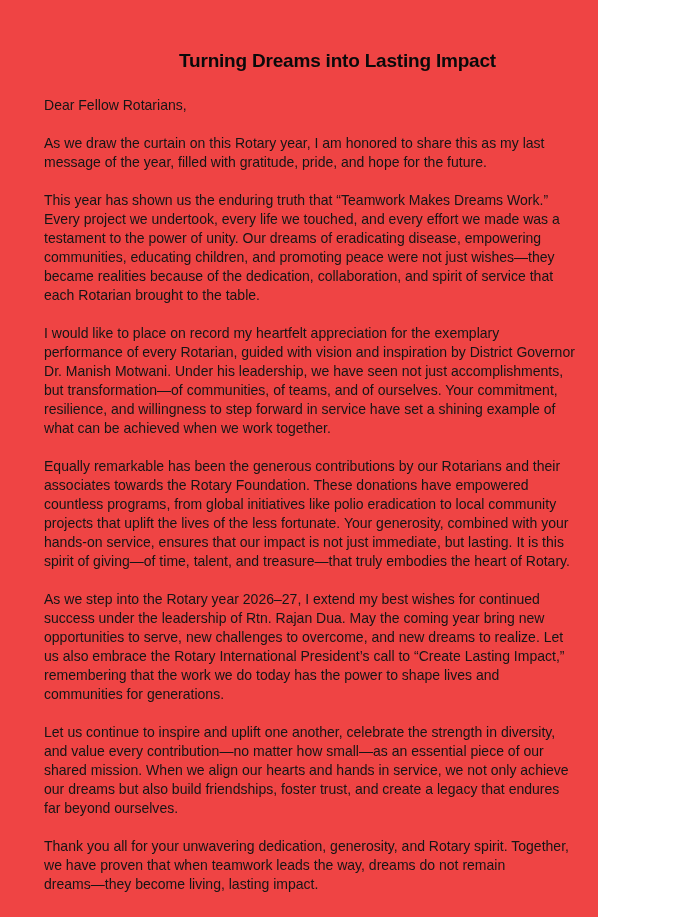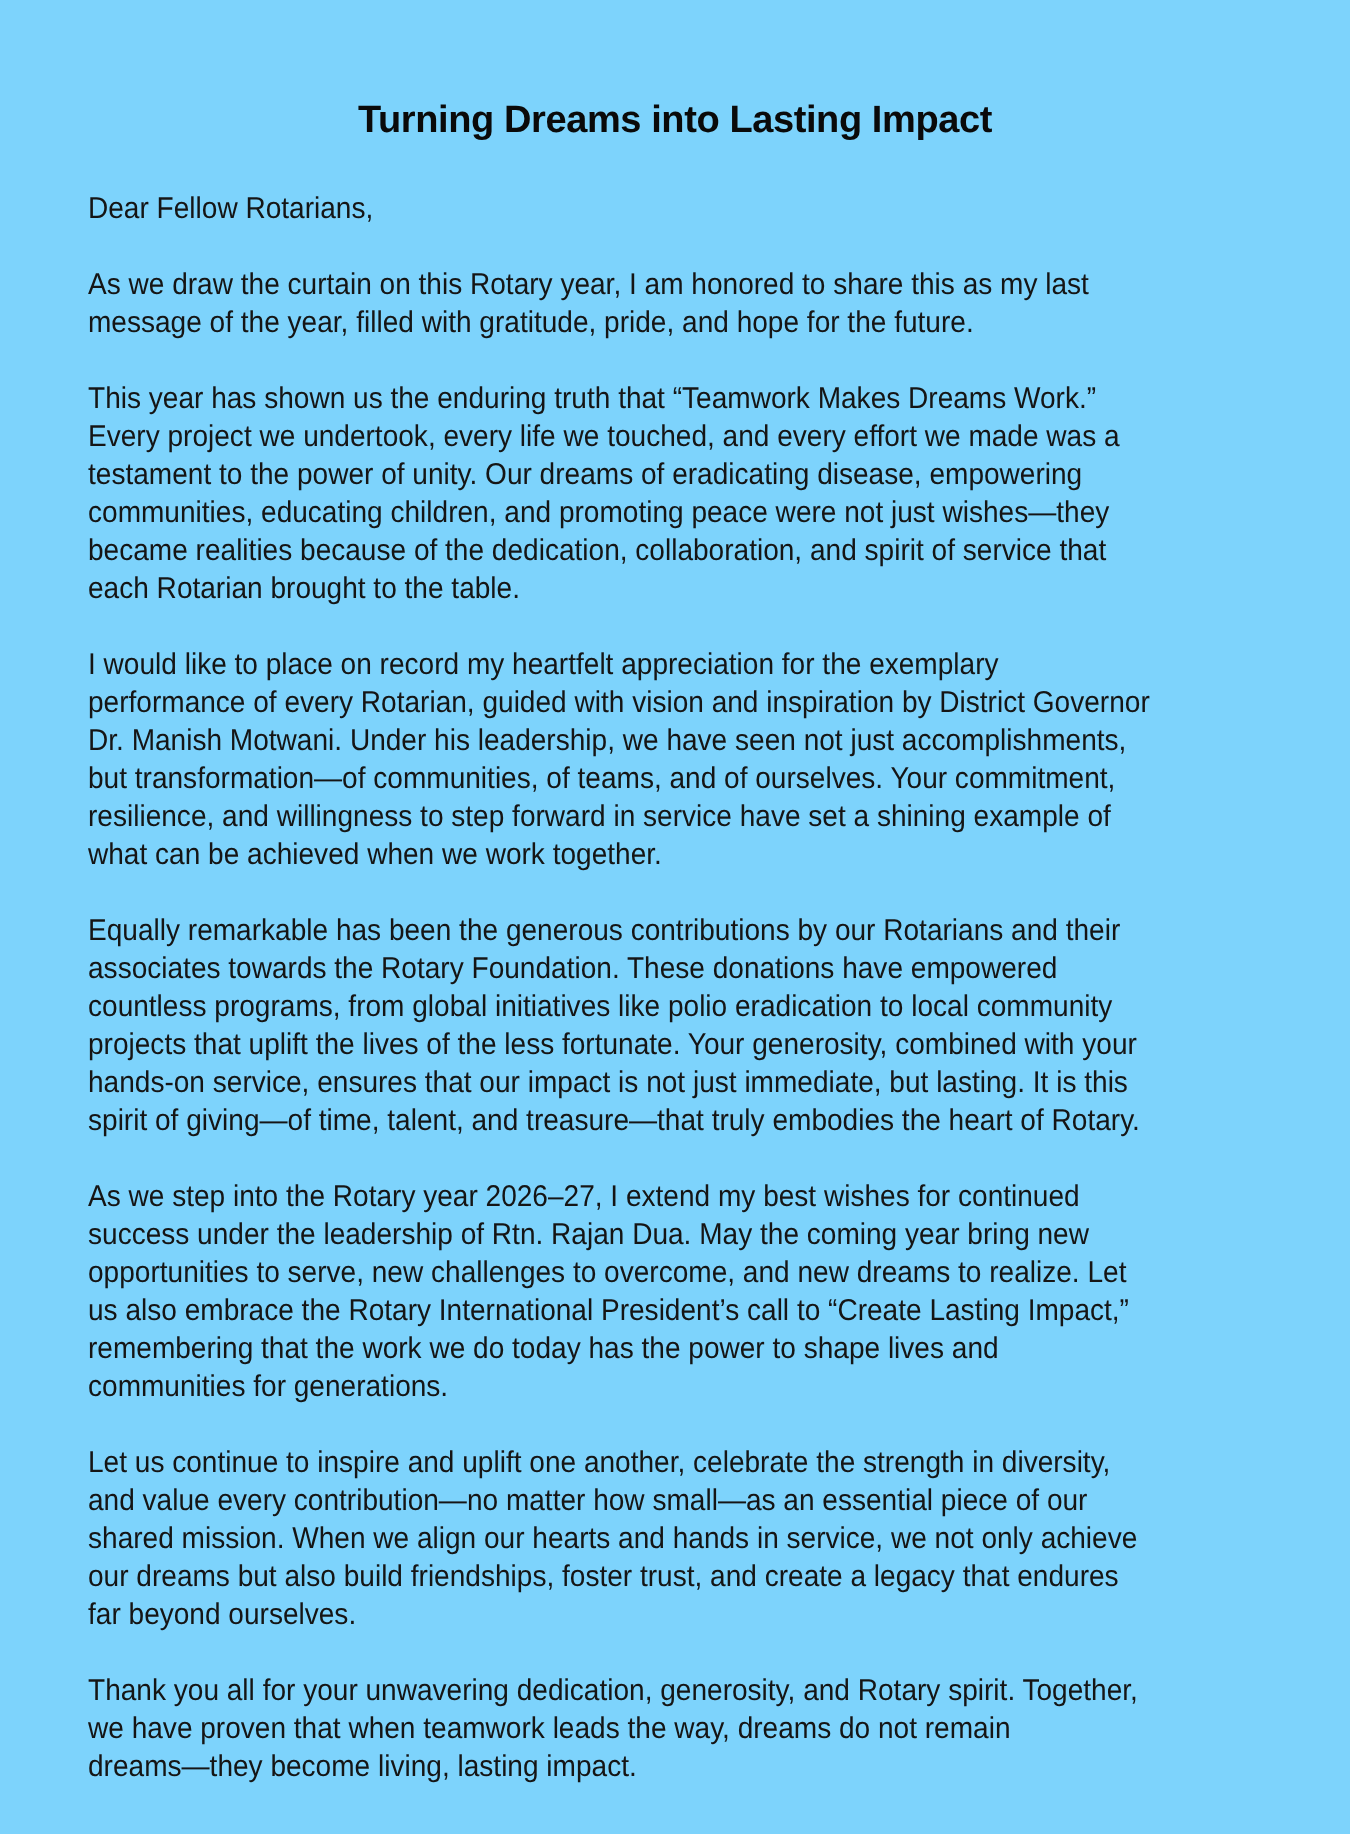--- a/index.html
+++ b/index.html
@@ -11,23 +11,23 @@
       width: 675px;
       height: 917px;
       overflow: hidden;
       position: relative;
       color: #111111;
     }
     .page {
       position: absolute;
       left: 0;
       top: 0;
-      width: 675px;
+      width: 598px;
       height: 917px;
-      background: #7dd3fc;
+      background: #ef4444;
     }
     .title {
       position: absolute;
       left: 0;
       top: 49px;
       width: 675px;
       text-align: center;
       font-family: "Liberation Sans", sans-serif;
       font-weight: bold;
       font-size: 19px;

